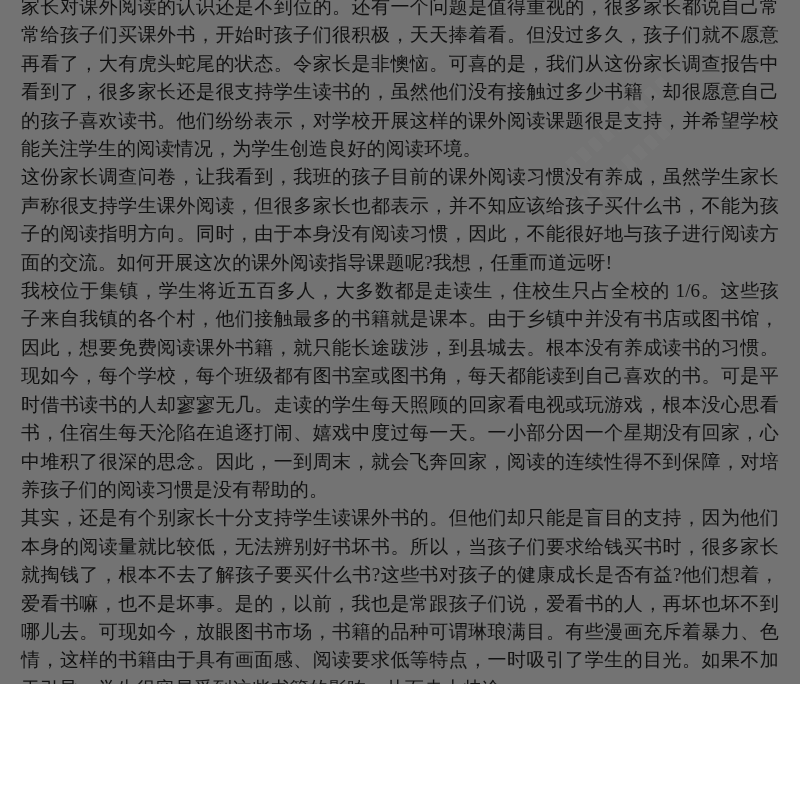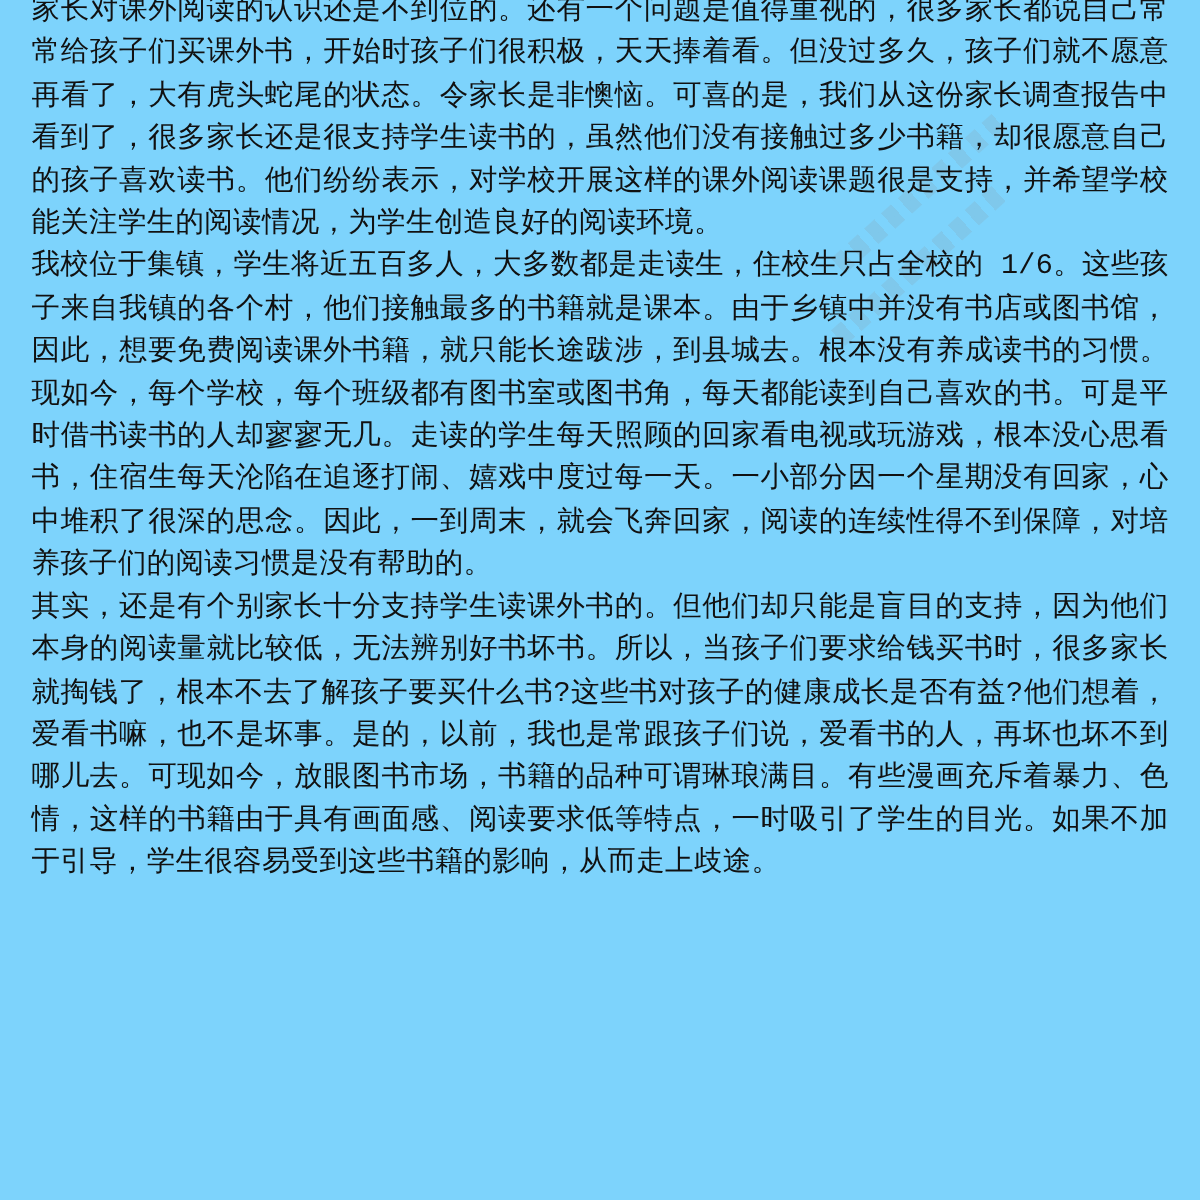--- a/index.html
+++ b/index.html
@@ -3,24 +3,24 @@
 <meta charset="utf-8">
 <style>
   html, body {
     margin: 0;
     padding: 0;
     background: #ffffff;
   }
   .page {
     position: relative;
     width: 800px;
-    height: 800px;
+    height: 684px;
     overflow: hidden;
-    background: #7dd3fc;
-    font-family: Liberation Mono, monospace;
+    background: #737373;
+    font-family: Liberation Serif, serif;
   }
   .content {
     position: absolute;
     top: -7px;
     left: 21px;
     width: 758px;
     color: #111111;
     font-size: 19px;
     line-height: 28.4px;
     text-align: justify;
@@ -60,16 +60,17 @@
   .watermark::before { top: 34px; }
   .watermark::after  { top: 82px; }
 </style>
 </head>
 <body>
 
 <div class="page">
   <div class="watermark"></div>
   <div class="content">
     <p>家长对课外阅读的认识还是不到位的。还有一个问题是值得重视的，很多家长都说自己常常给孩子们买课外书，开始时孩子们很积极，天天捧着看。但没过多久，孩子们就不愿意再看了，大有虎头蛇尾的状态。令家长是非懊恼。可喜的是，我们从这份家长调查报告中看到了，很多家长还是很支持学生读书的，虽然他们没有接触过多少书籍，却很愿意自己的孩子喜欢读书。他们纷纷表示，对学校开展这样的课外阅读课题很是支持，并希望学校能关注学生的阅读情况，为学生创造良好的阅读环境。</p>
+    <p>这份家长调查问卷，让我看到，我班的孩子目前的课外阅读习惯没有养成，虽然学生家长声称很支持学生课外阅读，但很多家长也都表示，并不知应该给孩子买什么书，不能为孩子的阅读指明方向。同时，由于本身没有阅读习惯，因此，不能很好地与孩子进行阅读方面的交流。如何开展这次的课外阅读指导课题呢?我想，任重而道远呀!</p>
     <p>我校位于集镇，学生将近五百多人，大多数都是走读生，住校生只占全校的 1/6。这些孩子来自我镇的各个村，他们接触最多的书籍就是课本。由于乡镇中并没有书店或图书馆，因此，想要免费阅读课外书籍，就只能长途跋涉，到县城去。根本没有养成读书的习惯。现如今，每个学校，每个班级都有图书室或图书角，每天都能读到自己喜欢的书。可是平时借书读书的人却寥寥无几。走读的学生每天照顾的回家看电视或玩游戏，根本没心思看书，住宿生每天沦陷在追逐打闹、嬉戏中度过每一天。一小部分因一个星期没有回家，心中堆积了很深的思念。因此，一到周末，就会飞奔回家，阅读的连续性得不到保障，对培养孩子们的阅读习惯是没有帮助的。</p>
     <p>其实，还是有个别家长十分支持学生读课外书的。但他们却只能是盲目的支持，因为他们本身的阅读量就比较低，无法辨别好书坏书。所以，当孩子们要求给钱买书时，很多家长就掏钱了，根本不去了解孩子要买什么书?这些书对孩子的健康成长是否有益?他们想着，爱看书嘛，也不是坏事。是的，以前，我也是常跟孩子们说，爱看书的人，再坏也坏不到哪儿去。可现如今，放眼图书市场，书籍的品种可谓琳琅满目。有些漫画充斥着暴力、色情，这样的书籍由于具有画面感、阅读要求低等特点，一时吸引了学生的目光。如果不加于引导，学生很容易受到这些书籍的影响，从而走上歧途。</p>
   </div>
 </div>
 
 </body></html>

